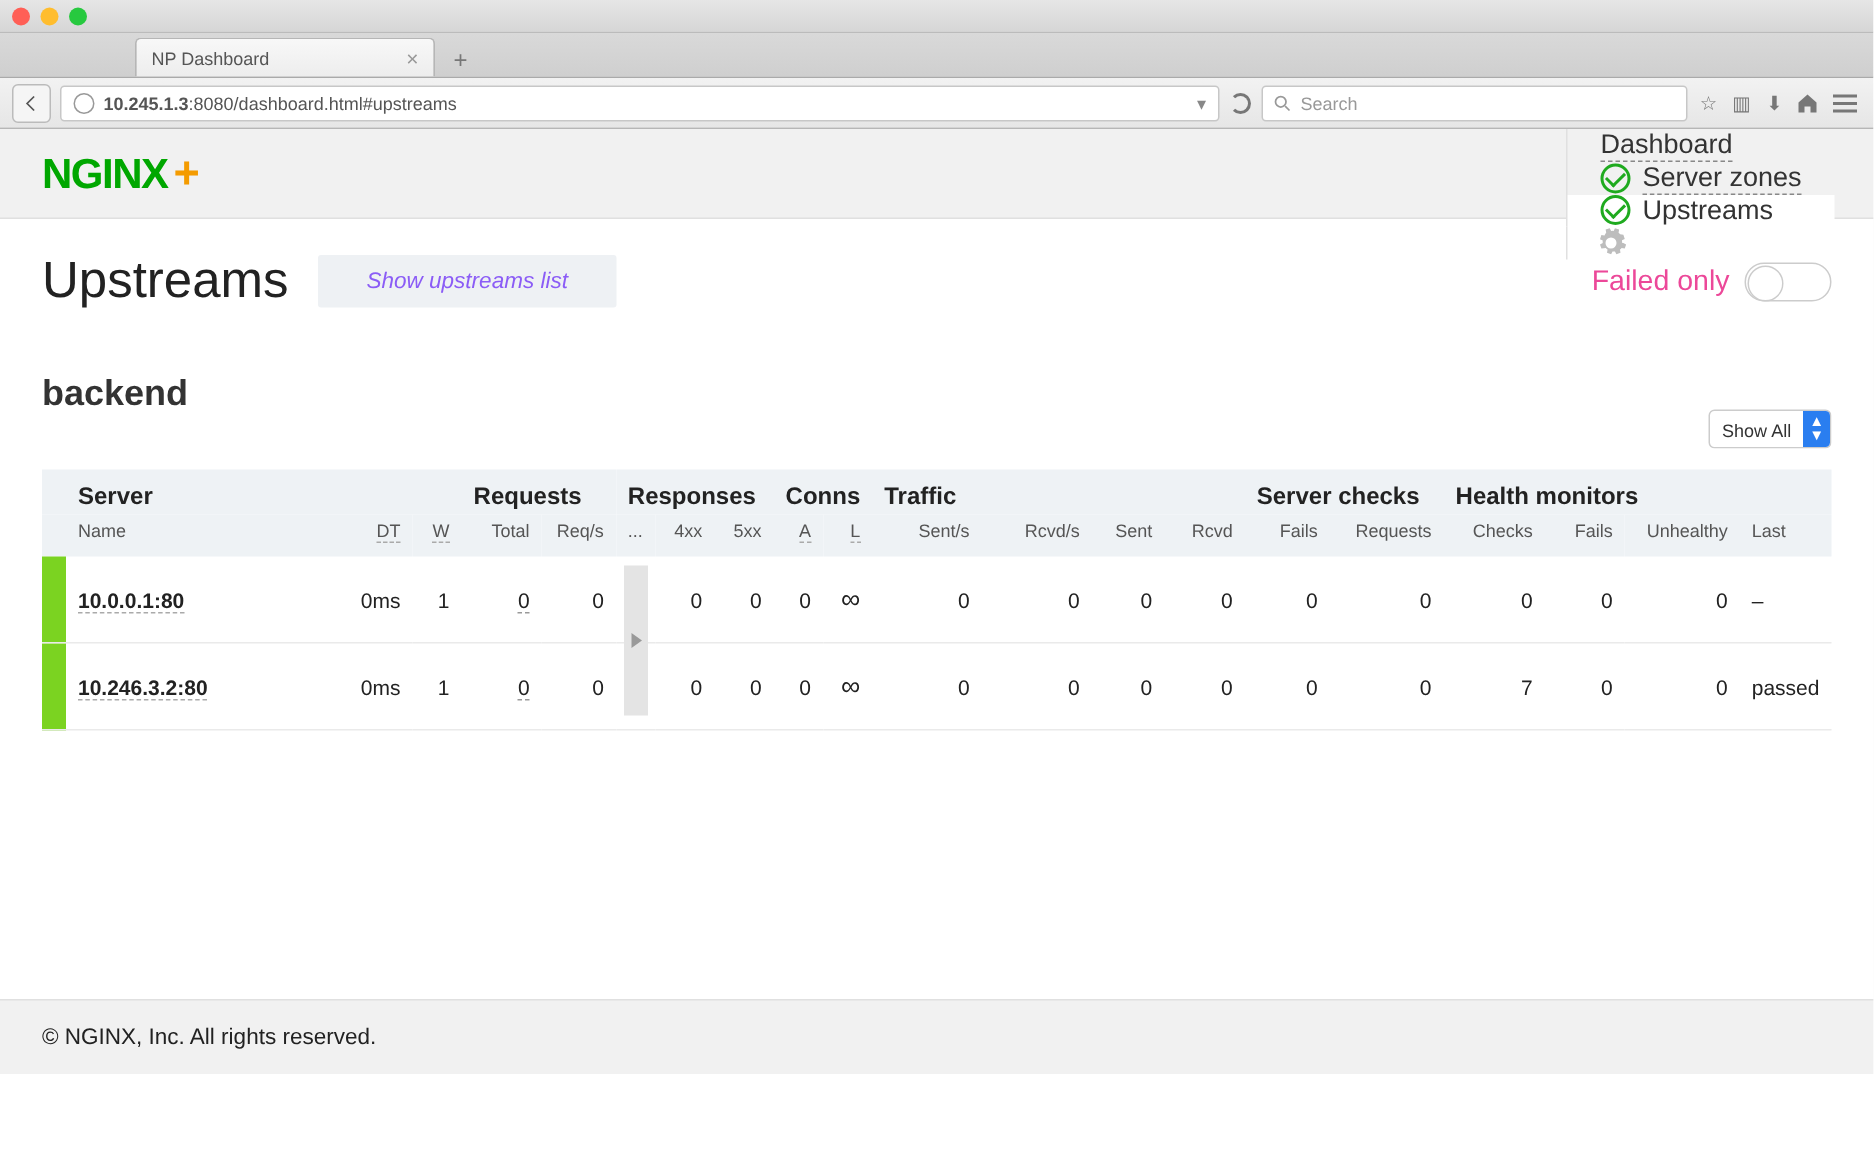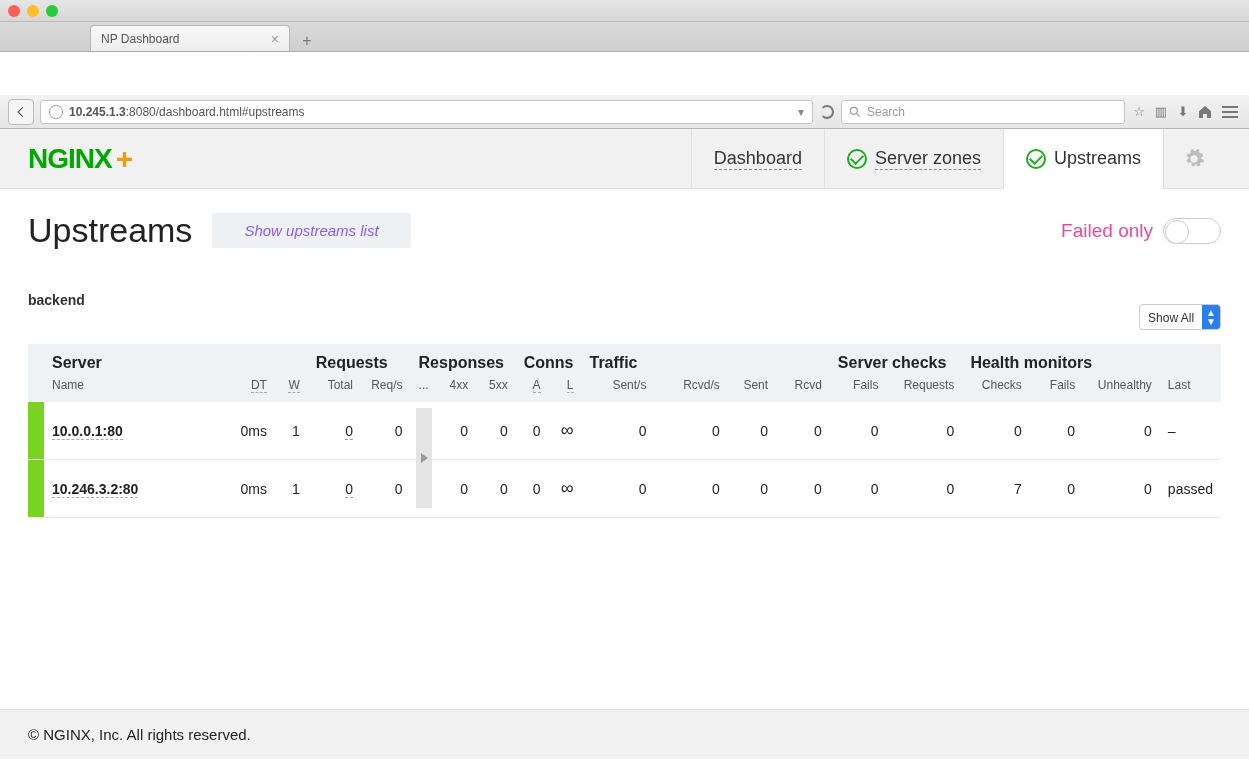--- a/index.html
+++ b/index.html
@@ -11,55 +11,55 @@
 .tl { width:12px; height:12px; border-radius:50%; }
 .tl-red{background:#ff5f56;} .tl-yellow{background:#ffbd2e;} .tl-green{background:#27c93f;}
 
 
 .tabstrip { background:linear-gradient(#d9d9d9,#cfcfcf); height:30px; display:flex; align-items:flex-end; padding-left:90px; border-bottom:1px solid #aaa; }
 .browser-tab { background:linear-gradient(#f8f8f8,#ededed); height:26px; min-width:200px; border:1px solid #b6b6b6; border-bottom:none; border-radius:4px 4px 0 0; display:flex; align-items:center; padding:0 10px; font-size:12px; color:#555; position:relative; }
 .browser-tab .close-x{ margin-left:auto; font-size:14px; color:#999; cursor:pointer; }
 .new-tab-btn { margin-left:6px; width:22px; height:20px; display:flex; align-items:center; justify-content:center; color:#777; font-size:16px; cursor:pointer; }
 
 
-.urlbar-row { background:linear-gradient(#f2f2f2,#e6e6e6); height:34px; display:flex; align-items:center; padding:0 8px; gap:6px; border-bottom:1px solid #b6b6b6;margin-top:43px; }
+.urlbar-row { background:linear-gradient(#f2f2f2,#e6e6e6); height:34px; display:flex; align-items:center; padding:0 8px; gap:6px; border-bottom:1px solid #b6b6b6; }
 .nav-back { width:26px; height:26px; border:1px solid #bbb; border-radius:4px; background:#f5f5f5; display:flex; align-items:center; justify-content:center; cursor:pointer; }
 .url-input { flex:1 1 auto; height:24px; background:#fff; border:1px solid #c7c7c7; border-radius:3px; display:flex; align-items:center; padding:0 8px; font-size:12px; color:#555; }
 .url-input .globe { width:14px; height:14px; border:1px solid #999; border-radius:50%; margin-right:6px; position:relative; flex:0 0 auto; }
 .url-dropdown { color:#888; margin-left:auto; }
 .reload-ico { width:14px; height:14px; border:2px solid #777; border-radius:50%; border-left-color:transparent; position:relative; }
 .search-box { width:284px; height:24px; background:#fff; border:1px solid #c7c7c7; border-radius:3px; display:flex; align-items:center; padding:0 6px; font-size:12px; color:#999; }
 .search-box svg { width:14px; height:14px; margin-right:5px; }
 .toolbar-ico { width:16px; color:#777; display:flex; align-items:center; justify-content:center; cursor:pointer; }
 .hamburger { width:22px; height:22px; display:flex; flex-direction:column; justify-content:center; gap:3px; padding:0 3px; cursor:pointer; }
 .hamburger span { height:2px; background:#777; }
 
 
 .page { background:#f1f1f1; }
 .topbar { height:60px; background:#f1f1f1; border-bottom:1px solid #e0e0e0; display:flex; align-items:center; padding:0 26px 0 28px; }
 .logo { display:flex; align-items:center; gap:2px; font-weight:800; font-size:28px; letter-spacing:-1px; color:#00a700; font-family:Arial,sans-serif; }
 .logo .plus { color:#f49b00; font-weight:900; font-size:30px; margin-left:2px; }
-.topnav { margin-left:auto; display:flex; align-items:stretch; height:60px; }
+.topnav { margin-left:auto; display:flex; align-items:stretch; height:60px;flex-direction:column; }
 .topnav .navitem { display:flex; align-items:center; gap:8px; padding:0 22px; border-left:1px solid #e0e0e0; font-size:18px; color:#333; cursor:pointer; }
 .topnav .navitem.active { background:#fff; }
 .topnav .navitem .ulabel { border-bottom:1px dashed #888; }
 .check-ico { width:20px; height:20px; border:2px solid #1faa1f; border-radius:50%; display:flex; align-items:center; justify-content:center; }
 .check-ico::after { content:""; width:6px; height:10px; border:solid #1faa1f; border-width:0 2px 2px 0; transform:rotate(45deg); margin-top:-2px; }
 .gearcell { width:60px; border-left:1px solid #e0e0e0; display:flex; align-items:center; justify-content:center; cursor:pointer; }
 .gear-svg { width:22px; height:22px; fill:#bdbdbd; }
 
 .content { background:#fff; padding:22px 28px 60px; min-height:520px; }
 .head-row { display:flex; align-items:center; gap:20px; }
 .page-title { font-size:34px; font-weight:400; color:#222; }
 .show-list-btn { background:#eef1f4; border:none; padding:9px 32px; font-size:15px; color:#8b5cf6; cursor:pointer; border-radius:2px;font-style:italic; }
 .failed-only { margin-left:auto; display:flex; align-items:center; gap:10px; font-size:19px; color:#ec4899; }
 .toggle { width:58px; height:26px; border:1px solid #ccc; border-radius:13px; position:relative; cursor:pointer; background:#fff; }
 .toggle::after { content:""; position:absolute; width:22px; height:22px; border:1px solid #ccc; background:#fff; border-radius:50%; top:1px; left:1px; }
 
-.group-title { font-size:14px; font-weight:700; margin-top:18px; }
+.group-title { font-size:24px; font-weight:700; margin-top:18px; }
 .showall { float:right; display:flex; align-items:flex-end; border:1px solid #ccc; border-radius:4px; overflow:hidden; font-size:12px; margin-top:-4px; cursor:pointer; }
 .showall span.lbl { padding:4px 8px; }
 .showall span.arrows { background:#2a7ef0; color:#fff; padding:3px 4px; font-size:10px; line-height:9px; display:flex; flex-direction:column; }
 
 .table-wrap { margin-top:14px; position:relative; }
 table { width:100%; border-collapse:collapse; }
 thead tr.grp th { background:#eef2f5; text-align:left; font-size:16px; font-weight:700; padding:10px 8px 2px; color:#222; }
 thead tr.sub th { background:#eef2f5; text-align:right; font-size:12px; font-weight:400; color:#555; padding:4px 8px 10px; }
 thead tr.sub th.first { text-align:left; }
 thead tr.sub th .dashed { border-bottom:1px dashed #aaa; }

